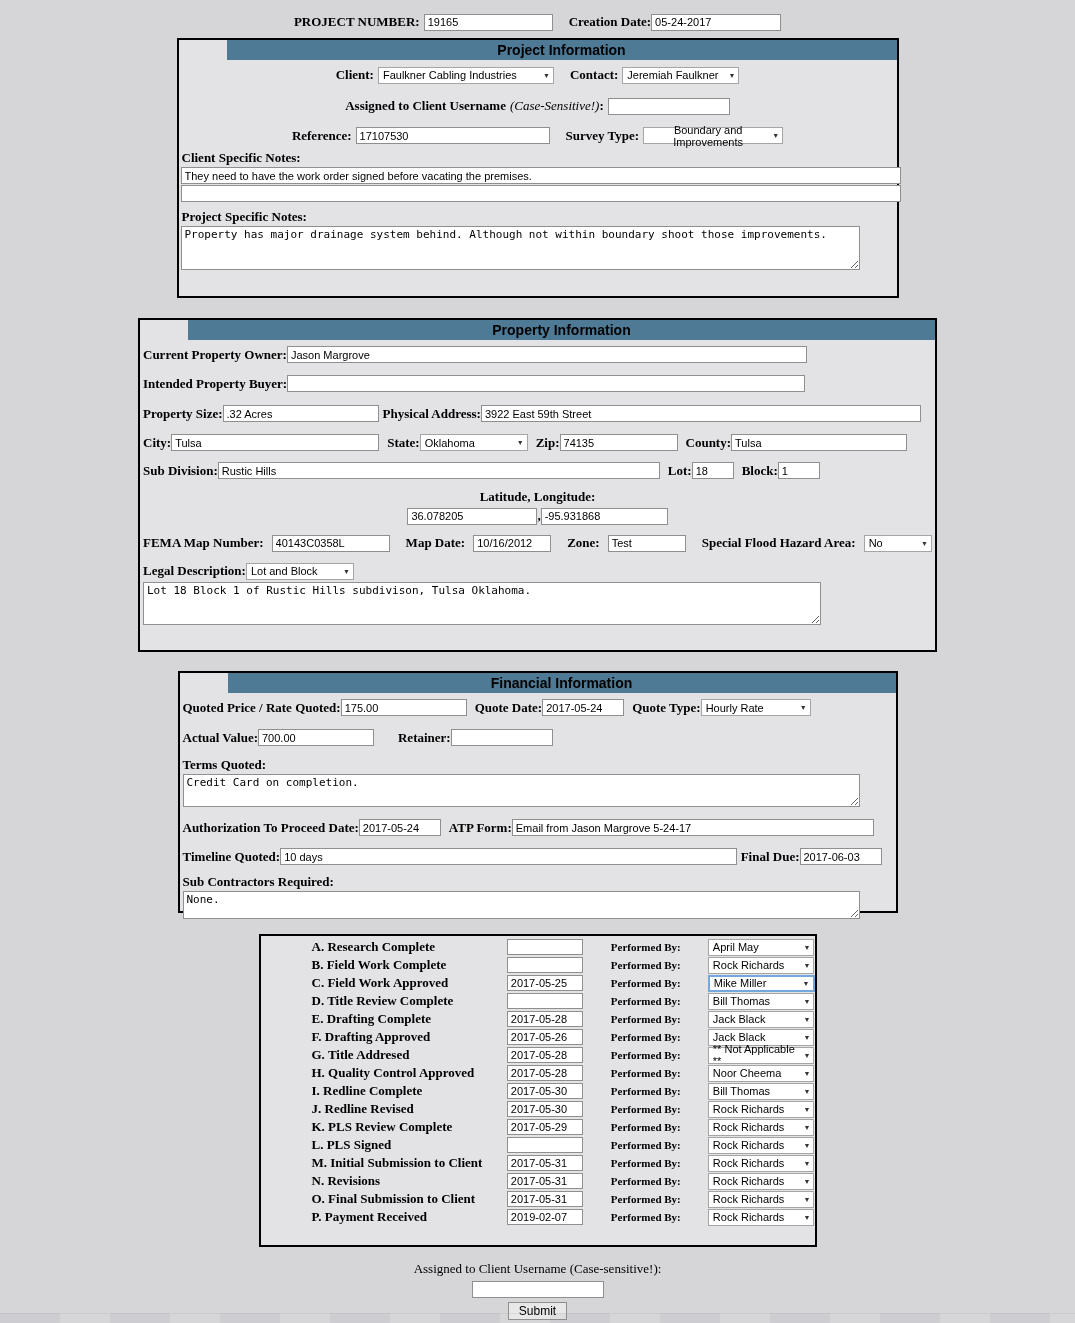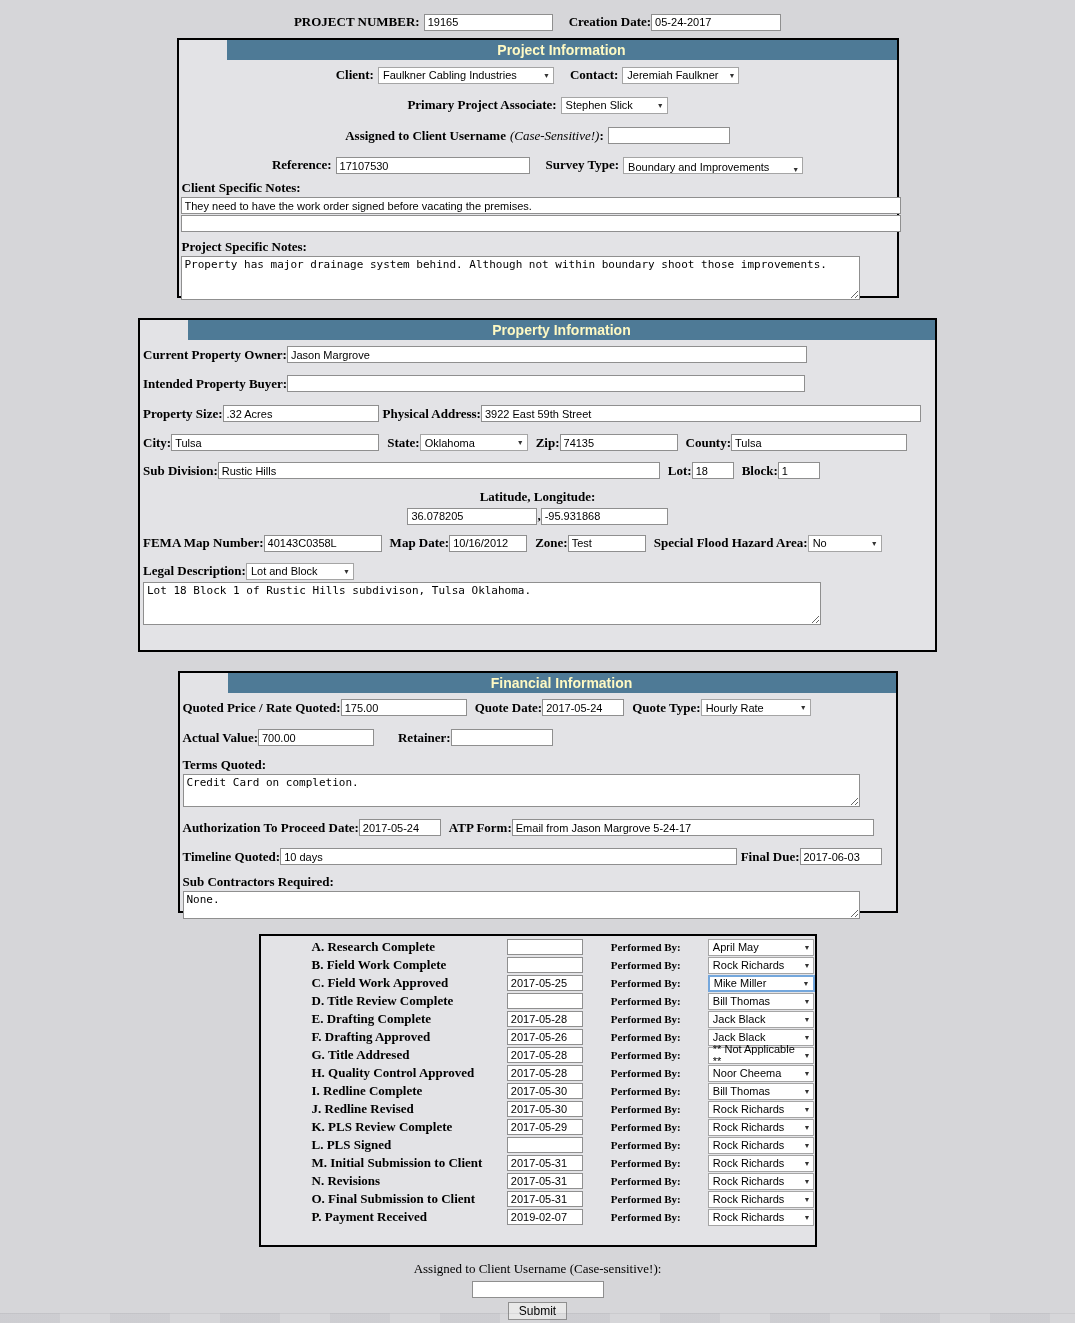--- a/index.html
+++ b/index.html
@@ -28,21 +28,21 @@
   }
   .sel.focused { border:2px solid #74a7dc; }
   .sel-arrow { font-size:7px; color:#333; margin-left:4px; }
   textarea.ta {
     border:1px solid #8f8f8f; background:#fff;
     font-family:"DejaVu Sans Mono", monospace; font-size:11px;
     padding:1px 3px; resize:both; box-sizing:border-box; display:block;
   }
   .box { border:2px solid #000; background:#e3e3e6; margin:0 auto; box-sizing:border-box; }
   .sec-header {
-    background:#4e7a96; color:#fef9c3; text-align:center;
+    background:#4e7a96; color:#000000; text-align:center;
     font-family:"Liberation Sans", sans-serif; font-weight:bold; font-size:14px;
     height:20px; line-height:20px;margin-left:48px;
   }
   
   #box-project { width:722px; margin-top:6px; height:260px; }
   .c-row { text-align:center; }
   .gap8 { display:inline-block; width:8px; }
   .note-label { margin:3px 0 1px 3px; }
   .full-input { display:block; width:712px; margin:1px 2px; }
   
@@ -97,40 +97,33 @@
       <span class="sel-arrow">▼</span>
     </span>
     <span class="gap8"></span>
     <span class="lbl">Contact:</span>
     <span class="sel" style="width:117px;">
       <span>Jeremiah Faulkner</span>
       <span class="sel-arrow">▼</span>
     </span>
   </div>
 
-  <div class="c-row" style="margin-top:11px;">
-    <span class="lbl">Primary Project Associate:</span>
-    <span class="sel" style="width:107px;">
-      <span>Stephen Slick</span>
-      <span class="sel-arrow">▼</span>
-    </span>
-  </div>
 
   <div class="c-row" style="margin-top:12px;">
     <span class="lbl">Assigned to Client Username</span>
     <span class="lbl-plain italic">(Case-Sensitive!)</span><span class="lbl">:</span>
     <input class="txt" style="width: 114px;" value="">
   </div>
 
   <div class="c-row" style="margin-top:11px;">
     <span class="lbl">Reference:</span>
     <input class="txt" style="width: 186px;" value="17107530">
     <span class="gap8"></span>
     <span class="lbl">Survey Type:</span>
-    <span class="sel" style="width:180px;align-items:flex-end;">
+    <span class="sel" style="width:140px;">
       <span>Boundary and Improvements</span>
       <span class="sel-arrow">▼</span>
     </span>
   </div>
 
   <div class="lbl note-label" style="margin-top:6px;">Client Specific Notes:</div>
   <input class="txt full-input" value="They need to have the work order signed before vacating the premises." style="">
 
   <input class="txt full-input" value="" style="">
 
@@ -182,21 +175,21 @@
     <input class="txt" style="width: 34px;" value="1">
   </div>
 
   <div class="c-row" style="margin-top:8px;">
     <span class="lbl">Latitude, Longitude:</span>
   </div>
   <div class="c-row" style="margin-top:1px;">
     <input class="txt" style="width: 122px;" value="36.078205"><span class="lbl">,</span><input class="txt" style="width: 119px;" value="-95.931868">
   </div>
 
-  <div class="prow" style="margin-top:10px;">
+  <div class="prow" style="margin-top:10px;gap:8px;">
     <span class="lbl">FEMA Map Number:</span>
     <input class="txt" style="width: 110px;" value="40143C0358L">
     <span class="lbl ml8">Map Date:</span>
     <input class="txt" style="width: 70px;" value="10/16/2012">
     <span class="lbl ml8">Zone:</span>
     <input class="txt" style="width: 70px;" value="Test">
     <span class="lbl ml8">Special Flood Hazard Area:</span>
     <span class="sel" style="width:74px;">
       <span>No</span>
       <span class="sel-arrow">▼</span>

